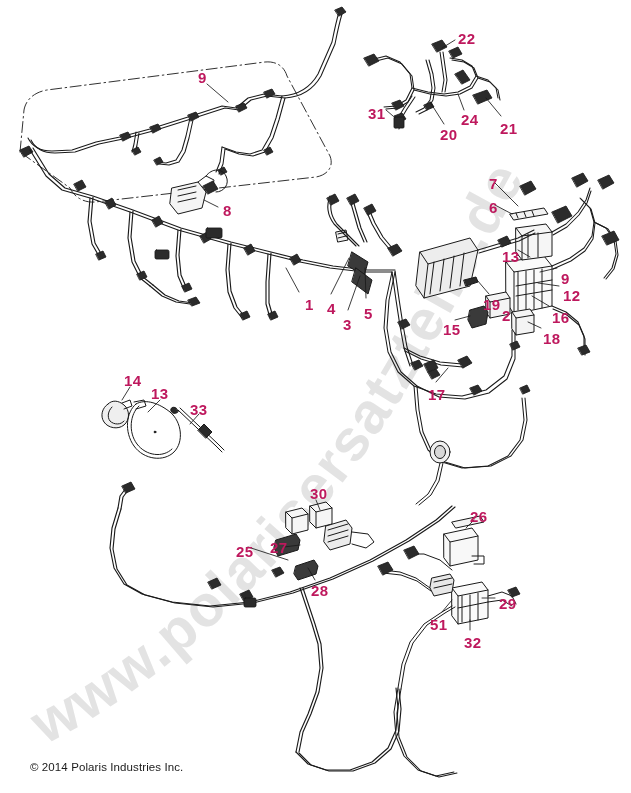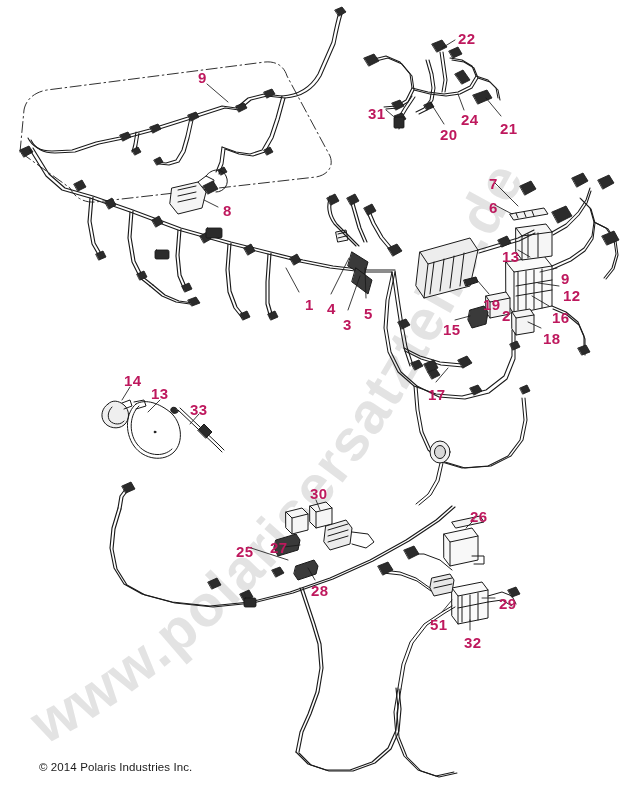--- a/index.html
+++ b/index.html
@@ -6,21 +6,21 @@
   body{width:631px;height:793px;overflow:hidden;
        font-family:"Liberation Sans","DejaVu Sans",sans-serif;}
   #page{position:relative;width:631px;height:793px;background:#fff;overflow:hidden;}
   #art,#marks,#wm{position:absolute;left:0;top:0;width:631px;height:793px;}
   #wm{z-index:1;}
   #art{z-index:2;}
   #marks{z-index:3;}
   .callout{position:absolute;font-size:15px;font-weight:700;color:#be185d;
            letter-spacing:.3px;line-height:1;white-space:nowrap;
            font-family:Liberation Sans, sans-serif;}
-  #copyright{position:absolute;left:39px;top:761px;z-index:4;
+  #copyright{position:absolute;left:30px;top:761px;z-index:4;
              font-size:11.5px;color:#1a1a1a;letter-spacing:.1px;
              font-family:"Liberation Sans","DejaVu Sans",sans-serif;}
 </style>
 </head>
 <body>
 
 <div id="page">
 
   <svg id="wm" viewBox="0 0 631 793">
     <defs>

